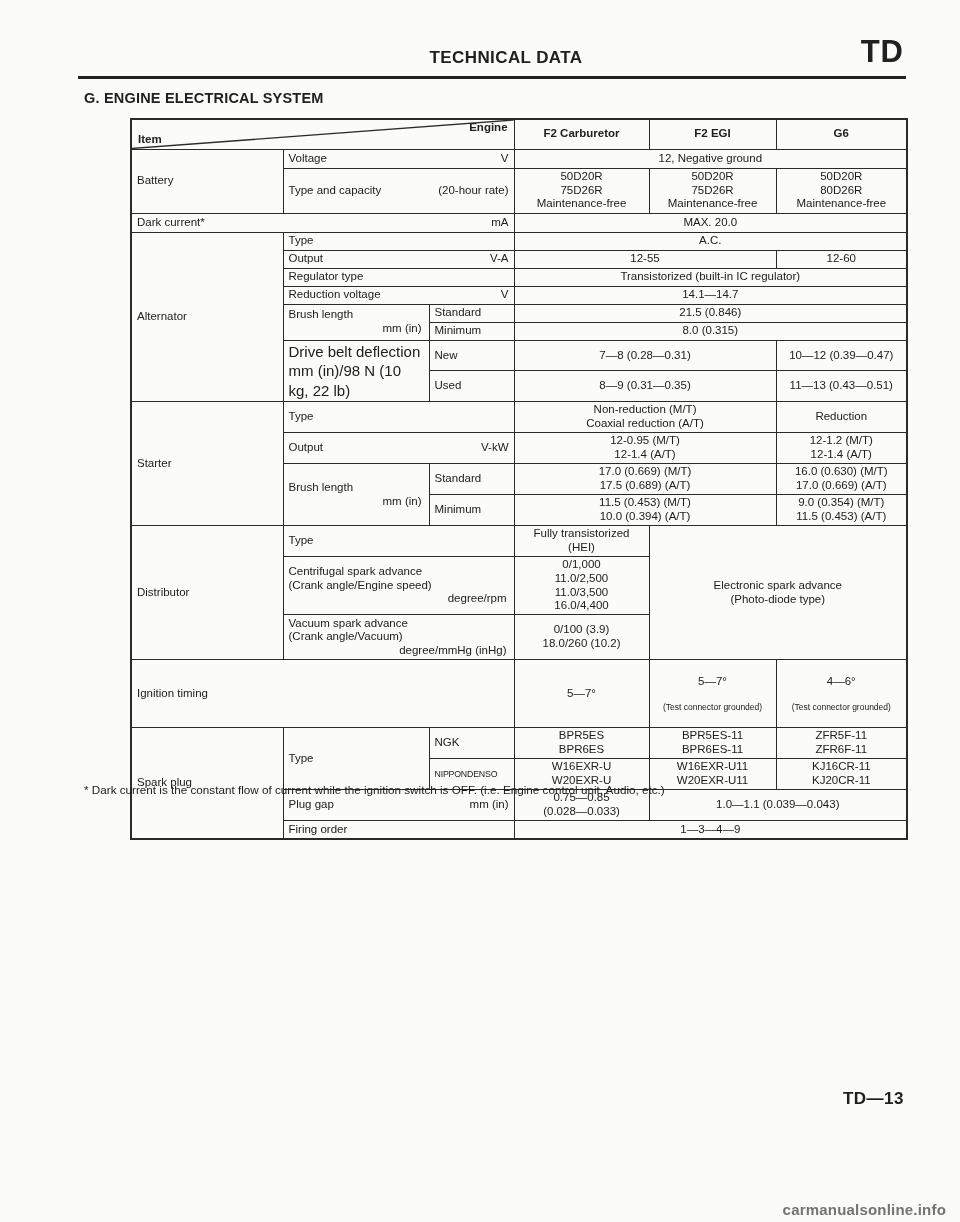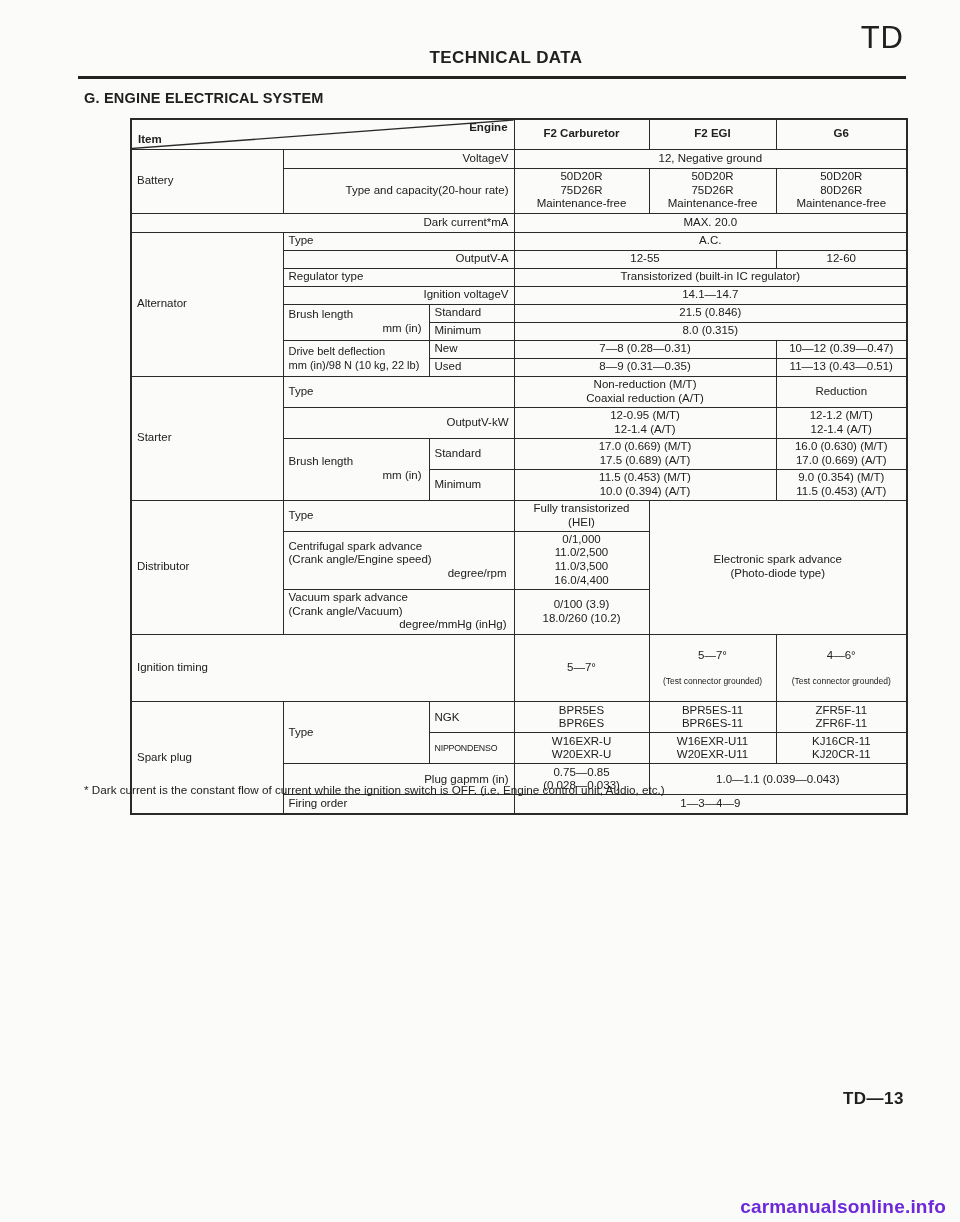--- a/index.html
+++ b/index.html
@@ -1,48 +1,48 @@
 <!DOCTYPE html>
 <html><head>
 <meta charset="utf-8">
 <style>
   *{margin:0;padding:0;box-sizing:border-box}
   html,body{background:#e9e9e7}
   body{width:960px;height:1222px;position:relative;background:#fbfbf9;
        font-family:"Liberation Sans","DejaVu Sans",sans-serif;color:#202020;overflow:hidden}
   .hdr-title{position:absolute;top:48px;left:80px;right:28px;text-align:center;
              font-size:17px;font-weight:bold;letter-spacing:.4px}
-  .hdr-code{position:absolute;top:20px;right:56px;font-size:31px;font-weight:normal;letter-spacing:1px}
+  .hdr-code{position:absolute;top:34px;right:56px;font-size:31px;font-weight:bold;letter-spacing:1px}
   .hdr-rule{position:absolute;top:76px;left:78px;width:828px;height:3px;background:#222}
   .sec-title{position:absolute;top:90px;left:84px;font-size:14.5px;font-weight:bold;letter-spacing:.2px}
 
   table.t{position:absolute;top:118px;left:130px;width:776px;border-collapse:collapse;
           table-layout:fixed;font-size:11.5px;line-height:1.18;border:2.5px solid #2a2a2a}
   .t td{border:1.5px solid #2a2a2a;padding:1px 5px;vertical-align:middle;overflow:hidden}
   .colh{font-weight:bold;text-align:center}
   .item{text-align:left;padding-left:7px}
   .val{text-align:center;white-space:pre-line}
   .lab{text-align:left}
-  .labrow{display:flex;justify-content:flex-end;align-items:baseline}
+  .labrow{display:flex;justify-content:space-between;align-items:baseline}
   .pre{white-space:pre-line}
   .ur{text-align:right;padding-right:2px}
-  .sm{font-size:11px;line-height:1.3}
+  .sm{font-size:15px;line-height:1.3}
   .xs{font-size:8.5px;line-height:1.25}
   .nd{font-size:8.8px;letter-spacing:-.2px}
   .diag{position:relative;padding:7px !important}
   .diag svg{position:absolute;inset:0;width:100%;height:100%;display:block}
   .diag .it{position:absolute;left:6px;bottom:2px;font-weight:bold}
   .diag .en{position:absolute;right:6px;top:1px;font-weight:bold}
   tr.r30{height:30px} tr.r19{height:19px} tr.r18{height:18px}
   tr.r31{height:31px} tr.r45{height:45px} tr.r58{height:58px}
 
   .footnote{position:absolute;top:783px;left:84px;width:818px;font-size:11.7px}
   .page-num{position:absolute;top:1089px;right:56px;font-size:17px;font-weight:bold;letter-spacing:.5px}
-  .watermark{position:absolute;bottom:4px;right:14px;font-size:19px;font-weight:bold;
-             color:#6d28d9;letter-spacing:.2px}
+  .watermark{position:absolute;bottom:4px;right:14px;font-size:15px;font-weight:bold;
+             color:#737373;letter-spacing:.2px}
 </style>
 </head>
 <body>
 
 <div>
 
   <div class="hdr-title">TECHNICAL DATA</div>
   <div class="hdr-code">TD</div>
   <div class="hdr-rule"></div>
   <div class="sec-title">G. ENGINE ELECTRICAL SYSTEM</div>
@@ -124,21 +124,21 @@
       <td colspan="2" class="val">12-55</td>
       <td class="val">12-60</td>
     </tr>
     <tr class="r18">
       <td colspan="2" class="lab">Regulator type</td>
       <td colspan="3" class="val">Transistorized (built-in IC regulator)</td>
     </tr>
     <tr class="r18">
       <td colspan="2" class="lab">
         <div class="labrow">
-          <span>Ignition voltage</span>
+          <span>Reduction voltage</span>
           <span>V</span>
         </div>
       </td>
       <td colspan="3" class="val">14.1—14.7</td>
     </tr>
     <tr class="r18">
       <td rowspan="2" class="lab">
         <div>Brush length</div>
         <div class="ur">mm (in)</div>
       </td>

